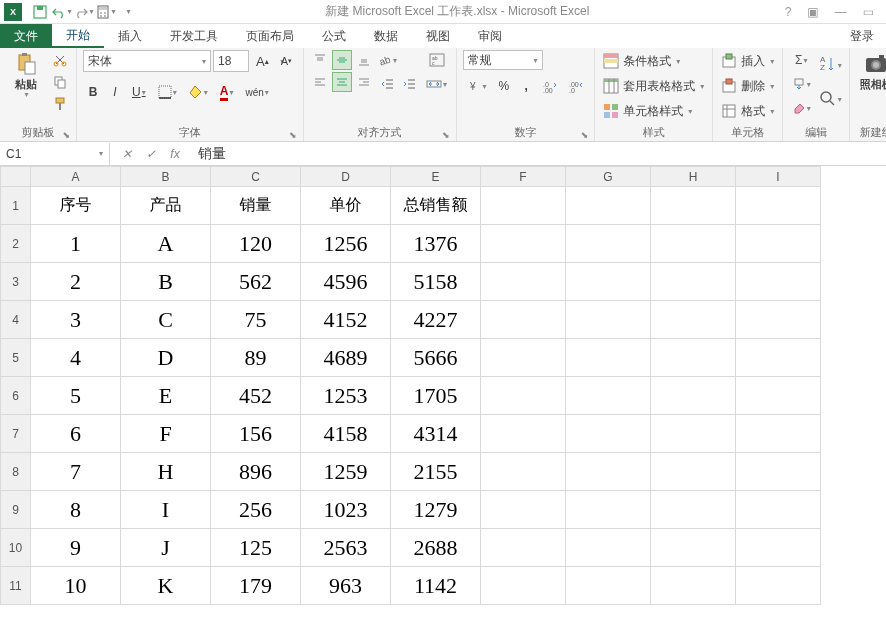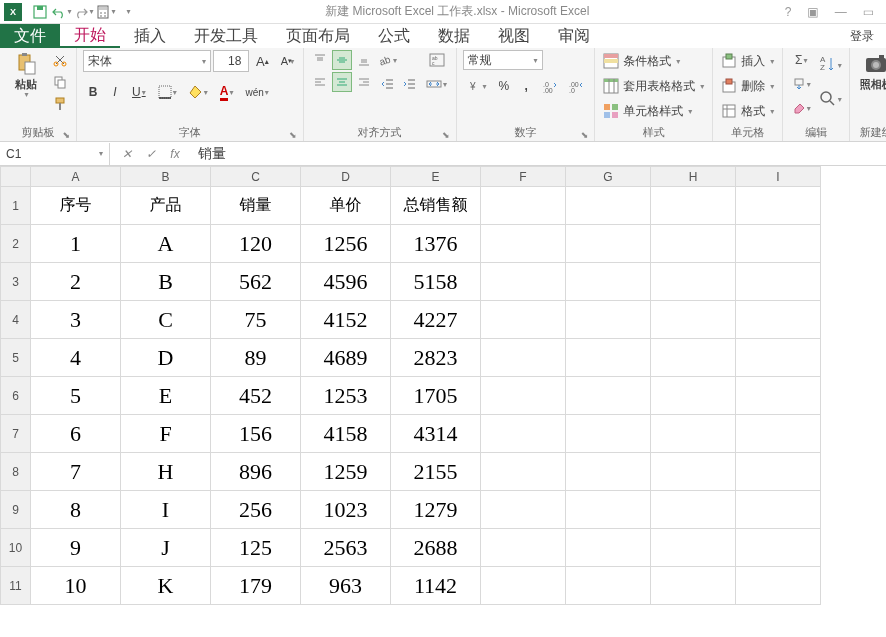--- a/index.html
+++ b/index.html
@@ -9,42 +9,42 @@
 .titlebar { height: 24px; background: #fff; display: flex; align-items: center; border-bottom: 1px solid #e0e0e0; }
 .titlebar .app-icon { width: 18px; height: 18px; background: #217346; color: #fff; font-size: 9px; font-weight: bold; display: flex; align-items: center; justify-content: center; margin: 0 4px; }
 .qat { display: flex; gap: 2px; align-items: center; padding: 0 4px; }
 .qat-btn { width: 20px; height: 20px; display: flex; align-items: center; justify-content: center; cursor: pointer; color: #666; }
 .title-text { flex: 1; text-align: center; color: #888; font-size: 12px; }
 .win-ctrls { display: flex; gap: 8px; padding: 0 8px; color: #999; }
 .win-ctrls span { cursor: pointer; padding: 0 4px; }
 
 
 .tabs { height: 24px; display: flex; align-items: stretch; background: #fff; }
-.tab { padding: 0 14px; display: flex; align-items: center; cursor: pointer; color: #444; font-size: 16px; }
+.tab { padding: 0 14px; display: flex; align-items: center; cursor: pointer; color: #444; font-size: 12px; }
 .tab.file { background: #217346; color: #fff; }
-.tab.active { color: #be185d; border-bottom: 2px solid #217346; }
+.tab.active { color: #0c4a6e; border-bottom: 2px solid #217346; }
 .tabs-spacer { flex: 1; }
 .login { padding: 0 12px; display: flex; align-items: center; color: #444; cursor: pointer; }
 
 
 .ribbon { height: 94px; background: #f5f5f5; border-bottom: 1px solid #d4d4d4; display: flex; }
 .group { border-right: 1px solid #e0e0e0; padding: 2px 6px 0; display: flex; flex-direction: column; }
 .group-body { flex: 1; display: flex; align-items: flex-start; gap: 4px; }
 .group-label { text-align: center; font-size: 11px; color: #666; padding: 2px 0 1px; position: relative; }
 .group-label .launcher { position: absolute; right: 0; bottom: 1px; font-size: 9px; color: #888; cursor: pointer; }
 
 .big-btn { display: flex; flex-direction: column; align-items: center; width: 40px; padding: 2px; cursor: pointer; }
 .big-btn svg, .big-btn .ico { width: 24px; height: 24px; }
 .big-btn .lbl { font-size: 11px; margin-top: 2px; text-align: center; line-height: 1.1; font-weight: bold; }
 .mini-col { display: flex; flex-direction: column; gap: 2px; }
 .mini-btn { width: 20px; height: 20px; display: flex; align-items: center; justify-content: center; cursor: pointer; font-size: 12px; color: #555; }
 
 .font-row1 { display: flex; gap: 2px; align-items: center; }
 .font-name { width: 128px; height: 22px; border: 1px solid #c0c0c0; background: #fff; padding: 0 4px; font-size: 12px; display: flex; align-items: center; justify-content: space-between; }
-.font-size { width: 36px; height: 22px; border: 1px solid #c0c0c0; background: #fff; padding: 0 14px; font-size: 12px; display: flex; align-items: center; justify-content: space-between; gap: 48px; }
+.font-size { width: 36px; height: 22px; border: 1px solid #c0c0c0; background: #fff; padding: 0 4px; font-size: 12px; display: flex; align-items: center; justify-content: space-between; gap: 48px; }
 .font-row2 { display: flex; gap: 2px; align-items: center; margin-top: 6px; }
 .fbtn { min-width: 20px; height: 20px; border: 1px solid transparent; display: flex; align-items: center; justify-content: center; cursor: pointer; padding: 0 4px; }
 .dd { font-size: 8px; color: #888; margin-left: 1px; }
 
 .align-grid { display: grid; grid-template-columns: repeat(3, 20px); gap: 2px; }
 .align-btn { width: 20px; height: 20px; display: flex; align-items: center; justify-content: center; cursor: pointer; }
 .align-btn.sel { background: #d4e8d4; border: 1px solid #7fba7f; }
 
 .num-fmt { width: 80px; height: 20px; border: 1px solid #c0c0c0; background: #fff; padding: 0 4px; display: flex; align-items: center; justify-content: space-between; font-size: 12px; }
 
@@ -556,21 +556,21 @@
           <td></td>
           <td></td>
           <td></td>
         </tr>
         <tr>
           <th>5</th>
           <td>4</td>
           <td>D</td>
           <td>89</td>
           <td>4689</td>
-          <td>2823</td>
+          <td>5666</td>
           <td></td>
           <td></td>
           <td></td>
           <td></td>
         </tr>
         <tr>
           <th>6</th>
           <td>5</td>
           <td>E</td>
           <td>452</td>

